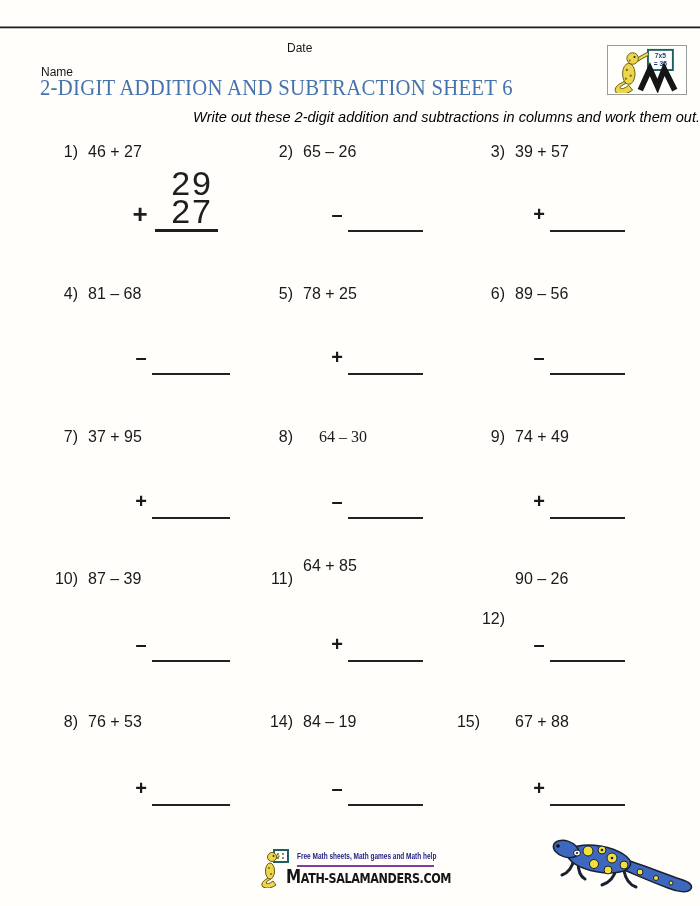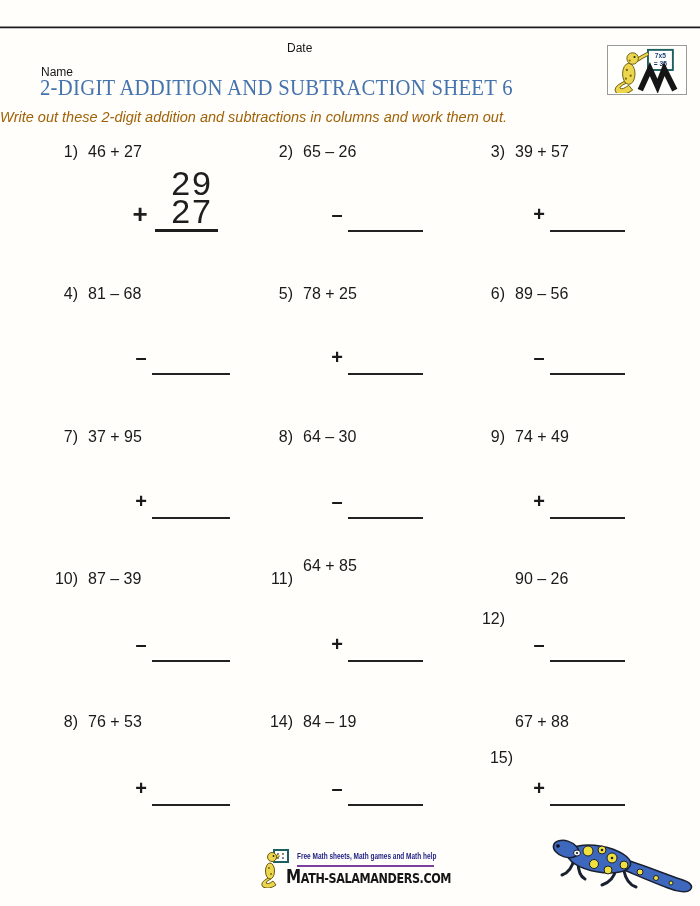--- a/index.html
+++ b/index.html
@@ -32,22 +32,22 @@
     border:1px solid #9a9a9a;background:#fffffc;
     display:flex;align-items:center;justify-content:center;
   }
   #title{
     position:absolute;left:40px;top:75px;white-space:nowrap;
     font-family:"Liberation Serif",serif;font-weight:normal;
     font-size:23px;line-height:25px;color:var(--title-color);
     transform:scaleX(0.90);transform-origin:left top;letter-spacing:0.3px;
   }
   #instruction{
-    position:absolute;left:0;top:109px;width:700px;text-align:left;
-    font-style:italic;font-size:14.5px;line-height:17px;color:#a16207;
+    position:absolute;left:0;top:109px;width:700px;text-align:right;
+    font-style:italic;font-size:14.5px;line-height:17px;color:#000000;
   }
   #problems{position:absolute;left:0;top:0;width:700px;height:906px;}
   .pnum,.pexp{position:absolute;font-size:16px;line-height:17px;white-space:nowrap;color:#1a1a1a;}
   .pnum{text-align:right;}
   .pop{position:absolute;font-size:20px;line-height:20px;font-weight:bold;text-align:center;color:#1a1a1a;}
   .pline{position:absolute;height:2px;background:#222;}
   
   .ex-num{position:absolute;width:90px;text-align:right;font-size:34px;line-height:29px;letter-spacing:2px;color:#1e1e1e;white-space:nowrap;}
   #ex-top{left:123px;top:169px;}
   #ex-bottom{left:123px;top:197px;}
@@ -132,21 +132,21 @@
       <div class="pline" style="left: 348px; top: 373px; width: 75px;"></div>
       <div class="pnum" style="left: 457px; top: 285px; width: 48px;">6)</div>
       <div class="pexp" style="left: 515px; top: 285px;">89 – 56</div>
       <div class="pop" style="left: 523px; top: 347px; width: 32px;">–</div>
       <div class="pline" style="left: 550px; top: 373px; width: 75px;"></div>
       <div class="pnum" style="left: 30px; top: 428px; width: 48px;">7)</div>
       <div class="pexp" style="left: 88px; top: 428px;">37 + 95</div>
       <div class="pop" style="left: 125px; top: 491px; width: 32px;">+</div>
       <div class="pline" style="left: 152px; top: 517px; width: 78px;"></div>
       <div class="pnum" style="left: 245px; top: 428px; width: 48px;">8)</div>
-      <div class="pexp" style="left: 303px; top: 428px;">64 – 30</div>
+      <div class="pexp" style="left: 319px; top: 428px; font-family: Liberation Serif, serif;">64 – 30</div>
       <div class="pop" style="left: 321px; top: 491px; width: 32px;">–</div>
       <div class="pline" style="left: 348px; top: 517px; width: 75px;"></div>
       <div class="pnum" style="left: 457px; top: 428px; width: 48px;">9)</div>
       <div class="pexp" style="left: 515px; top: 428px;">74 + 49</div>
       <div class="pop" style="left: 523px; top: 491px; width: 32px;">+</div>
       <div class="pline" style="left: 550px; top: 517px; width: 75px;"></div>
       <div class="pnum" style="left: 30px; top: 570px; width: 48px;">10)</div>
       <div class="pexp" style="left: 88px; top: 570px;">87 – 39</div>
       <div class="pop" style="left: 125px; top: 634px; width: 32px;">–</div>
       <div class="pline" style="left: 152px; top: 660px; width: 78px;"></div>
@@ -159,21 +159,21 @@
       <div class="pop" style="left: 523px; top: 634px; width: 32px;">–</div>
       <div class="pline" style="left: 550px; top: 660px; width: 75px;"></div>
       <div class="pnum" style="left: 30px; top: 713px; width: 48px;">8)</div>
       <div class="pexp" style="left: 88px; top: 713px;">76 + 53</div>
       <div class="pop" style="left: 125px; top: 778px; width: 32px;">+</div>
       <div class="pline" style="left: 152px; top: 804px; width: 78px;"></div>
       <div class="pnum" style="left: 245px; top: 713px; width: 48px;">14)</div>
       <div class="pexp" style="left: 303px; top: 713px;">84 – 19</div>
       <div class="pop" style="left: 321px; top: 778px; width: 32px;">–</div>
       <div class="pline" style="left: 348px; top: 804px; width: 75px;"></div>
-      <div class="pnum" style="left: 465px; top: 713px; width: 48px; margin-top: 36px;">15)</div>
+      <div class="pnum" style="left: 432px; top: 713px; width: 48px;">15)</div>
       <div class="pexp" style="left: 515px; top: 713px;">67 + 88</div>
       <div class="pop" style="left: 523px; top: 778px; width: 32px;">+</div>
       <div class="pline" style="left: 550px; top: 804px; width: 75px;"></div>
     </div>
 
   <div>
     <div id="ex-top" class="ex-num">29</div>
     <div id="ex-op">+</div>
     <div id="ex-bottom" class="ex-num">27</div>
     <div id="ex-line"></div>

